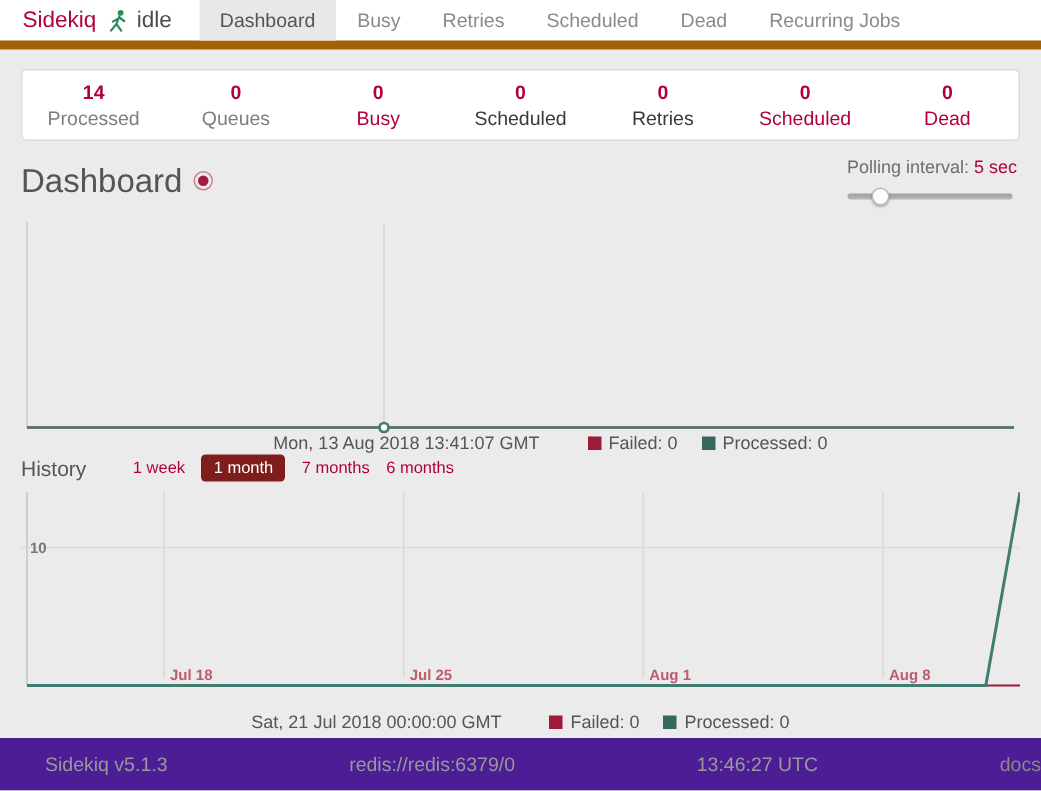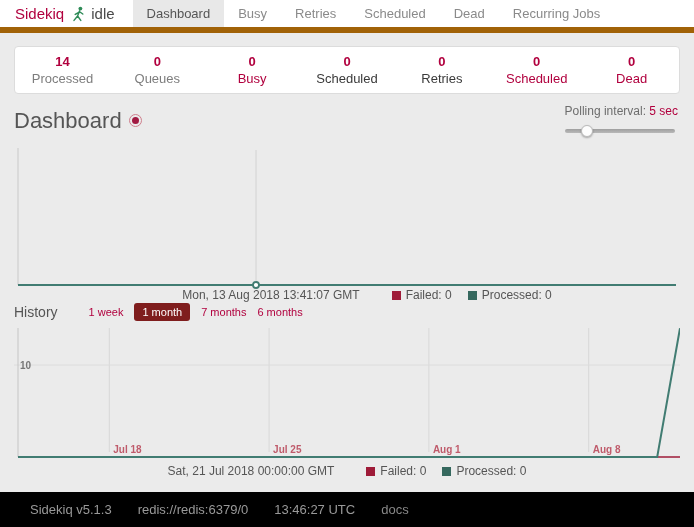--- a/index.html
+++ b/index.html
@@ -44,35 +44,35 @@
   .slider-handle { position:absolute; top:0; left:16px; width:12px; height:12px; background:#fdfdfd;
                    border:1px solid #bbb; border-radius:50%; box-shadow:0 1px 2px rgba(0,0,0,.3); cursor:pointer; }
 
   
   .rt-chart { position:absolute; top:140px; left:14px; width:666px; height:150px; }
   .hist-chart { position:absolute; top:318px; left:14px; width:666px; height:145px;font-weight:bold; }
   svg { display:block; }
 
   .legend-row { position:absolute; width:100%; text-align:center; font-size:12px; color:#555; }
   .legend-rt { top:288px;padding-left:40px; }
-  .legend-hist { top:464px; }
+  .legend-hist { top:474px; }
   .legend-row .time { margin-right:16px; }
   .sq { display:inline-block; width:9px; height:9px; margin:0 5px 0 16px; vertical-align:-1px; }
   .sq-failed { background:#9e1b38; }
   .sq-processed { background:#35685e; }
 
   
   .hist-head { position:absolute; top:303px; left:14px; display:flex; align-items:center; }
   .hist-title { font-size:14px; color:#555; margin-right:31px; }
   .range { font-size:11px; color:#b1003e; margin-right:11px; cursor:pointer; }
   .range.active { background:#7f1d1d; color:#fff; border-radius:3px; padding:3px 8px; }
 
   
-  .footer { position:absolute; left:0; top:492px; width:100%; height:35px; background:#000000;
-            display:flex; align-items:center; gap:26px; padding-left:30px; }
+  .footer { position:absolute; left:0; top:492px; width:100%; height:35px; background:#4c1d95;
+            display:flex; align-items:center; gap:26px; padding-left:30px;justify-content:space-between; }
   .footer span { font-size:13px; color:#999; }
   .footer .docs { color:#888; cursor:pointer; }
 </style>
 </head>
 <body>
 
 <div id="app">
 
   <div class="navbar">
     <div class="brand">

